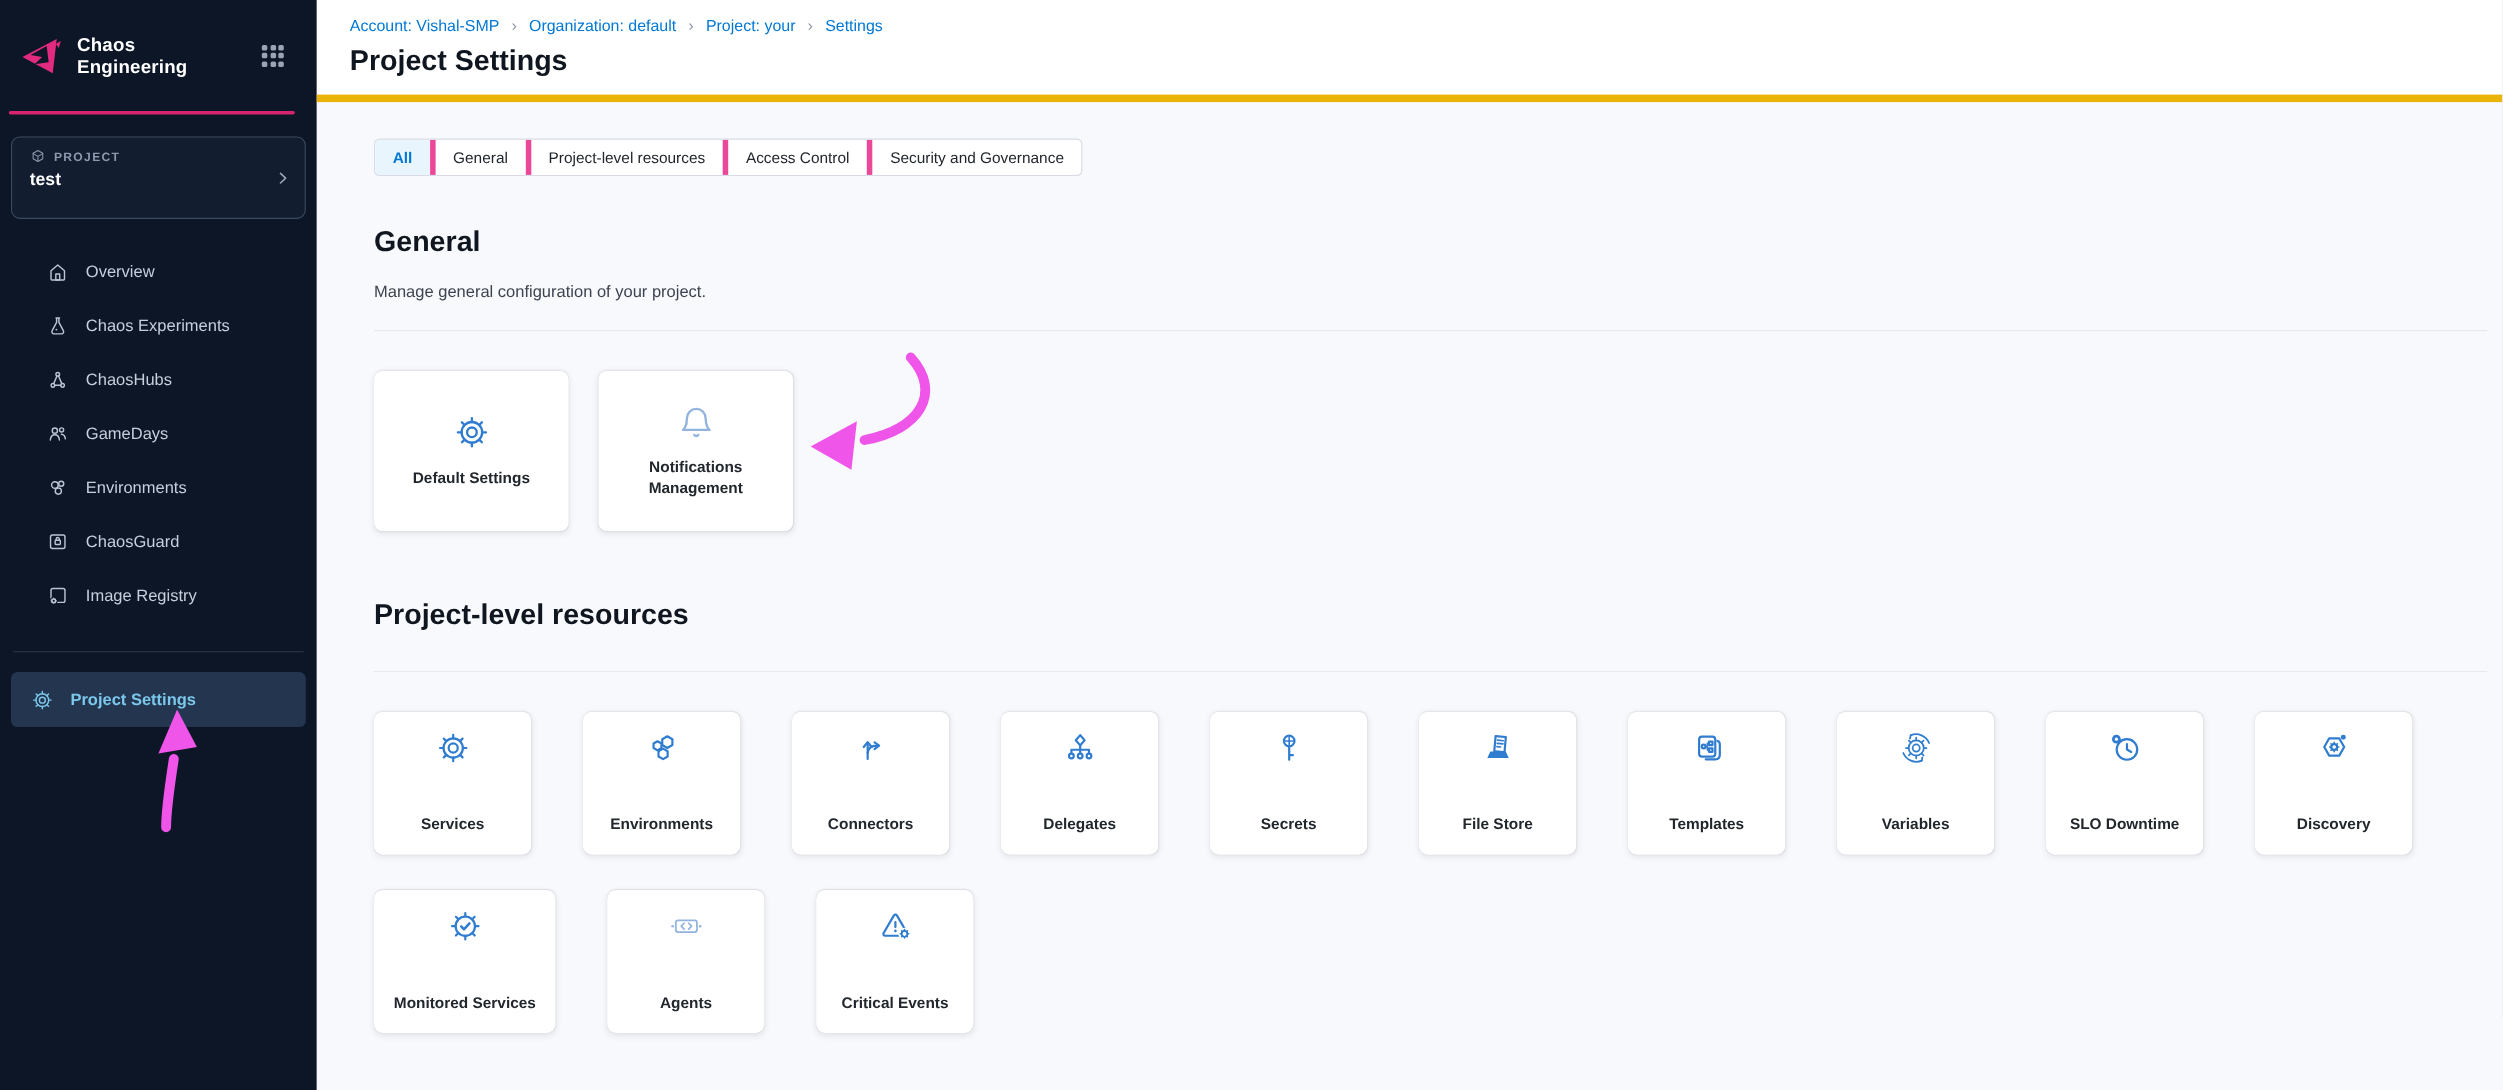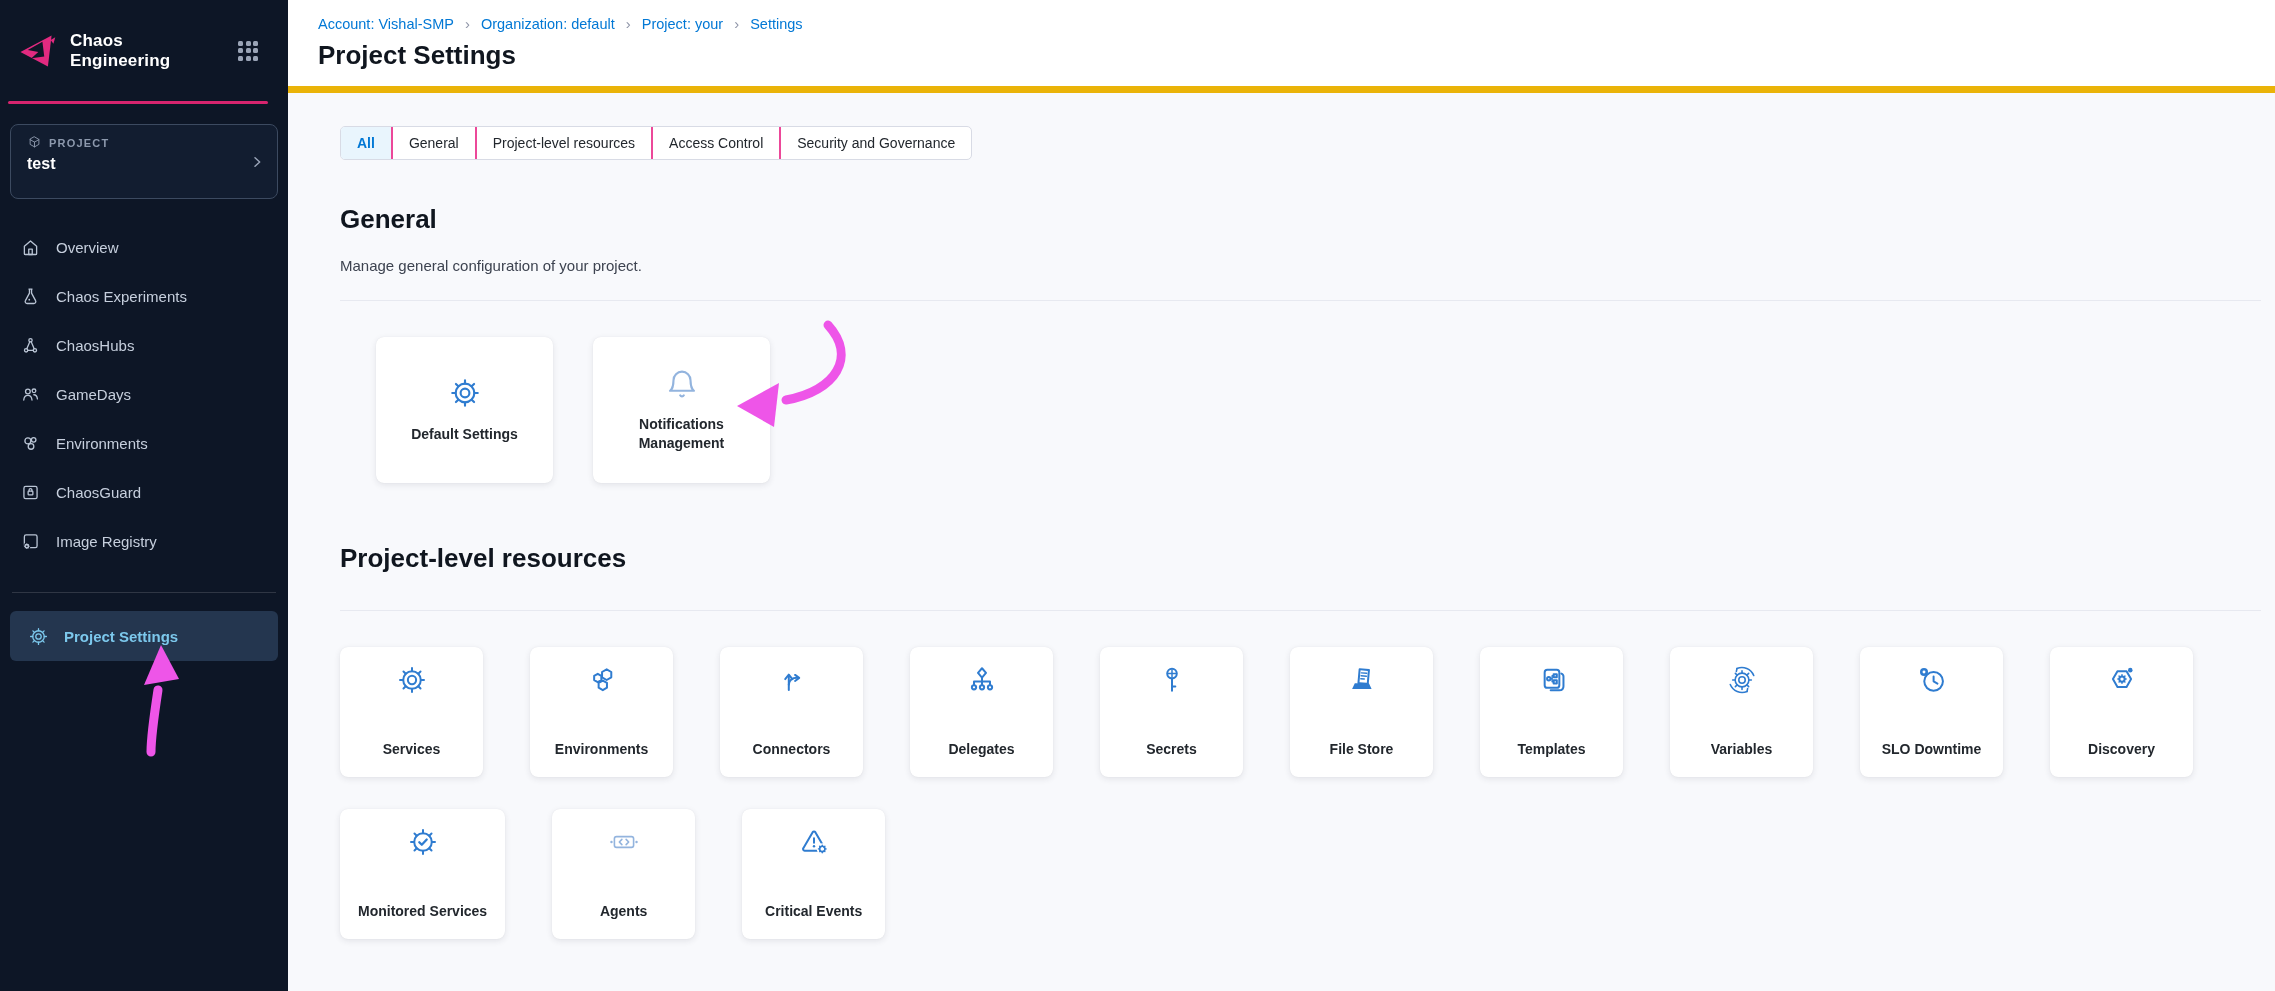--- a/index.html
+++ b/index.html
@@ -15,21 +15,21 @@
   .grid-icon i{width:5px;height:5px;border-radius:1.5px;background:#9aa4b6;}
 
   .project-box{margin:20px 10px 0;height:75px;box-sizing:border-box;background:#121d30;
      border:1px solid #3c4a60;border-radius:8px;padding:10px 14px 8px 16px;position:relative;cursor:pointer;}
   .project-label-row{display:flex;align-items:center;gap:7px;color:#8d99ad;}
   .project-label{font-size:11px;font-weight:700;letter-spacing:1.2px;}
   .project-name{margin-top:5px;color:#ffffff;font-size:16px;font-weight:700;}
   .project-chevron{position:absolute;right:12px;top:50%;transform:translateY(-50%);color:#9aa5b8;}
 
   .nav{margin-top:24px;}
-  .nav-item{display:flex;align-items:center;gap:15px;height:49px;padding-left:20px;
+  .nav-item{display:flex;align-items:center;gap:15px;height:49px;padding-left:42px;
             color:#c6cfdd;font-size:15px;cursor:pointer;}
   .nav-item .icon{color:#b9c4d4;}
 
   .sidebar-divider{border:none;border-top:1px solid rgba(255,255,255,.14);margin:26px 12px 0;}
   .settings-item{margin:18px 10px 0;height:50px;background:#24364f;border-radius:6px;
      display:flex;align-items:center;gap:15px;padding-left:18px;color:#7cc8ec;
      font-size:15px;font-weight:700;cursor:pointer;}
   .settings-item .icon{color:#7cc8ec;}
 
   
@@ -38,33 +38,33 @@
   .breadcrumb{display:flex;align-items:center;gap:11px;font-size:14.5px;}
   .crumb{color:#0278d5;cursor:pointer;text-decoration:none;}
   .crumb-sep{color:#8f95a8;font-size:15px;}
   .page-title{margin-top:8px;font-size:26px;font-weight:700;color:#10161f;}
 
   
   .content{position:absolute;left:288px;top:93px;right:0;bottom:0;background:#f8f9fc;
            box-sizing:border-box;padding:33px 14px 0 52px;overflow:hidden;}
 
   .tabs{display:inline-flex;background:#ffffff;border:1px solid #d8dbe5;border-radius:5px;overflow:hidden;}
-  .tab{padding:8px 16px;font-size:14px;color:#22272d;border-right:2px solid #ec4899;cursor:pointer;white-space:nowrap;}
+  .tab{padding:8px 16px;font-size:14px;color:#22272d;border-right:5px solid #ec4899;cursor:pointer;white-space:nowrap;}
   .tab:last-child{border-right:none;}
   .tab.active{background:#e9f5fd;color:#0278d5;font-weight:700;}
 
   .section-title{font-size:26px;font-weight:700;color:#10161f;}
   .mt-general{margin-top:44px;}
   .mt-resources{margin-top:60px;}
   .section-desc{margin-top:16px;font-size:15px;color:#3d4350;}
   .rule{border:none;border-top:1px solid #e7e9f0;margin:26px 0 0;}
   .rule-res{margin-top:36px;}
 
   .card-row{display:flex;flex-wrap:wrap;margin-top:36px;}
-  .general-row{gap:40px;margin-left:36px;}
+  .general-row{gap:27px;}
   .res-row{gap:32px 47px;max-width:1921px;}
   .card{background:#ffffff;border-radius:8px;cursor:pointer;box-sizing:border-box;
         box-shadow:0 2px 6px rgba(40,41,61,.10),0 0 1px rgba(40,41,61,.10);
         display:flex;flex-direction:column;align-items:center;justify-content:center;gap:15px;}
   .general-card{width:177px;height:146px;padding:0 14px;}
   .res-card{min-width:143px;height:130px;padding:0 18px;gap:44px;}
   .card-label{font-size:14px;font-weight:700;color:#22272d;text-align:center;line-height:1.35;}
   .res-card .card-label{white-space:nowrap;}
 
   

